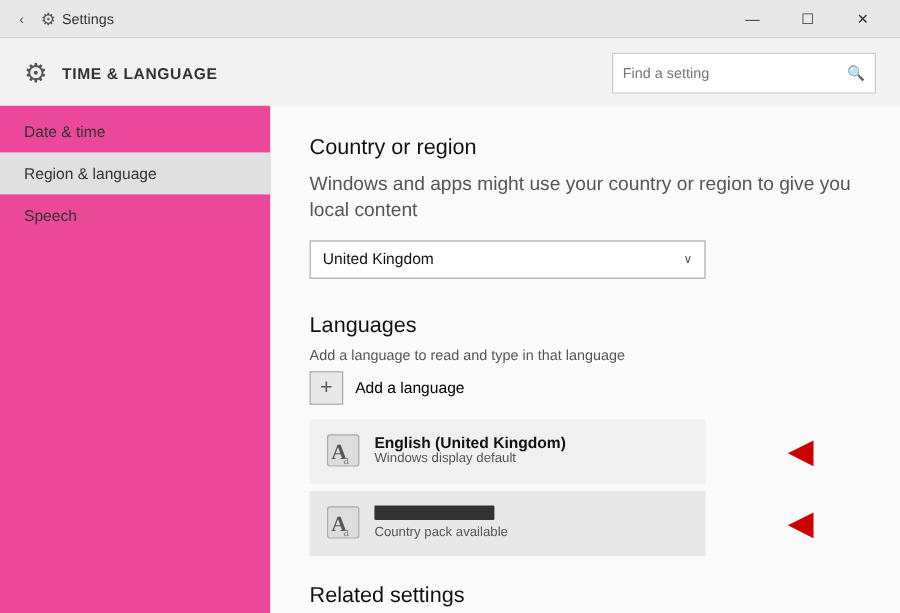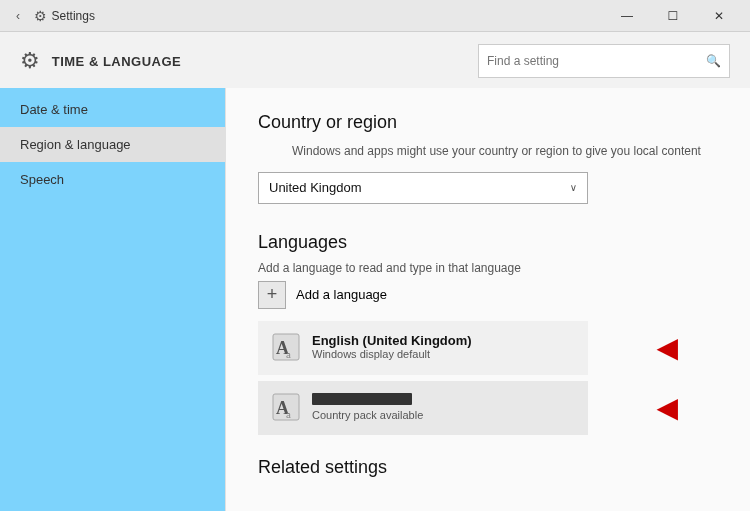--- a/index.html
+++ b/index.html
@@ -68,21 +68,21 @@
       align-items: center;
       gap: 12px;
     }
     .header-title {
       font-size: 13px;
       font-weight: 600;
       color: #333;
       letter-spacing: 0.5px;
     }
     .search-box {
-      width: 252px;
+      width: 220px;
       height: 28px;
       border: 1px solid #ccc;
       background: #fff;
       display: flex;
       align-items: center;
       padding: 16px 8px;
       gap: 19px;
     }
     .search-box input {
       border: none;
@@ -97,21 +97,21 @@
     
     .main {
       display: flex;
       flex: 1;
       overflow: hidden;
     }
 
     
     .sidebar {
       width: 225px;
-      background: #7dd3fc;
+      background: #ec4899;
       flex-shrink: 0;
       padding-top: 4px;
     }
     .sidebar-item {
       padding: 10px 20px;
       font-size: 13px;
       color: #333;
       cursor: pointer;
     }
     .sidebar-item.active {
@@ -128,25 +128,24 @@
       border-left: 1px solid #e0e0e0;
     }
 
     .section-title {
       font-size: 18px;
       font-weight: 400;
       color: #111;
       margin-bottom: 10px;
     }
     .section-desc {
-      font-size: 12px;
+      font-size: 16px;
       color: #555;
       margin-bottom: 12px;
       line-height: 1.4;
-      margin-left: 34px;
     }
 
     
     .dropdown {
       width: 330px;
       height: 32px;
       border: 1px solid #aaa;
       background: #fff;
       display: flex;
       align-items: center;

